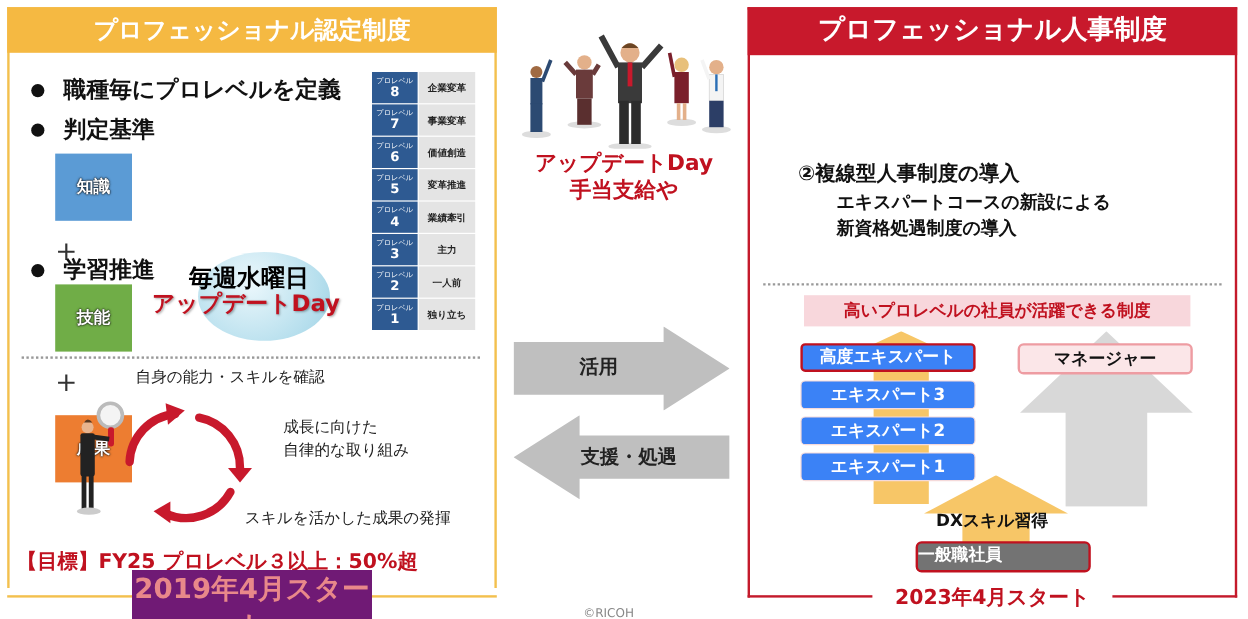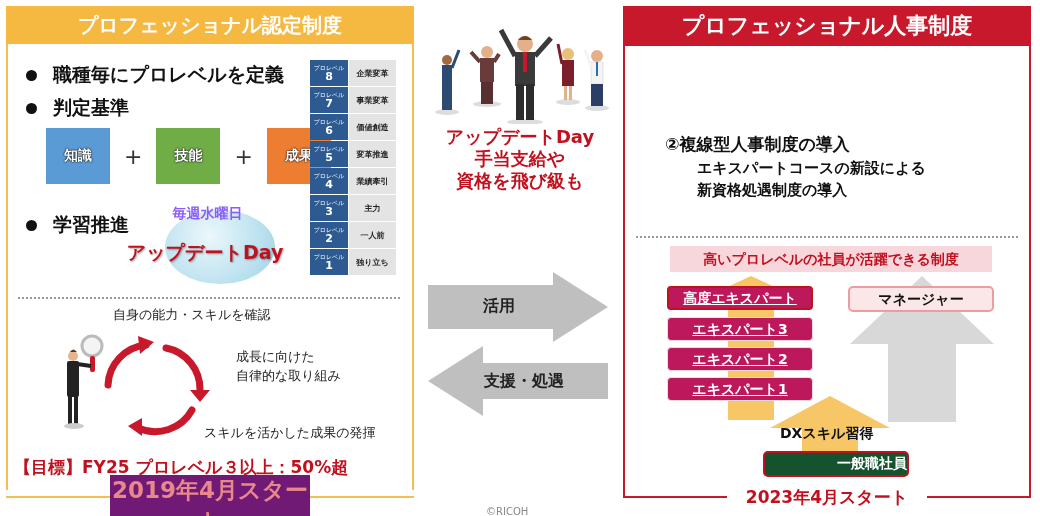--- a/index.html
+++ b/index.html
@@ -41,21 +41,21 @@
   .lv-left .num { font-size: 11px; font-weight: bold; }
   .lv-right {
     flex: 1; background: #e4e4e4; margin-left: 1px; font-size: 8px; font-weight: bold;
     display: flex; align-items: center; justify-content: center; color: #222;
   }
   #update-bubble {
     left: 165px; top: 210px; width: 110px; height: 74px; border-radius: 50%;
     background: radial-gradient(circle at 40% 35%, #e8f6fb, #a9d9ea 70%, #8cc8de);
     opacity: 0.85;
   }
-  #update-line1 { left: 150px; top: 205px; width: 115px; color: #8b5cf6; font-weight: bold; font-size: 14px; text-align: center; }
+  #update-line1 { left: 150px; top: 218px; width: 115px; color: #000000; font-weight: bold; font-size: 20px; text-align: center; }
   #update-line2 { left: 120px; top: 240px; width: 170px; color: #c0111f; font-weight: bold; font-size: 19px; text-align: center; text-shadow: 1px 1px 2px rgba(0,0,0,0.35); }
 
   .dotline { border-top: 2px dotted #999; height: 0; }
 
   .cycle-label { font-size: 13px; color: #222; line-height: 1.45; }
   #goal { left: 14px; top: 456px; color: #c0111f; font-weight: bold; font-size: 17px; }
   #start-left {
     left: 110px; top: 475px; width: 200px; text-align: center;
     color: #e8888a; font-weight: bold; font-size: 23px; background: #701a75;
   }
@@ -81,35 +81,34 @@
   }
   .rtext { font-weight: bold; color: #111; }
   #r-item1 { left: 665px; top: 62px; font-size: 17px; line-height: 1.35; }
   #r-item2 { left: 665px; top: 133px; font-size: 17px; }
   #r-item2-sub { left: 697px; top: 158px; font-size: 15px; line-height: 1.45; }
   #high-banner {
     left: 670px; top: 246px; width: 322px; height: 26px; background: #f8d7dc;
     color: #c0111f; font-weight: bold; font-size: 14px; text-align: center; line-height: 26px;
   }
   .exp-box {
-    width: 146px; height: 24px; border-radius: 4px; background: #be185d;
+    width: 146px; height: 24px; border-radius: 4px; background: #3b82f6;
     color: #fff; font-weight: bold; font-size: 14px; text-align: center; line-height: 22px;
     border: 1.5px solid #f5dada;
-    text-decoration: underline;
   }
   #exp-high { border: 2.5px solid #c0111f; line-height: 20px; }
   #manager-box {
     width: 146px; height: 26px; border-radius: 5px; background: #fbe6e8;
     border: 2px solid #ee9ca2; color: #111; font-weight: bold; font-size: 14px;
     text-align: center; line-height: 22px;
   }
   #general-box {
-    width: 146px; height: 26px; border-radius: 5px; background: #14532d;
+    width: 146px; height: 26px; border-radius: 5px; background: #737373;
     border: 2.5px solid #c0111f; color: #fff; font-weight: bold; font-size: 14px;
-    text-align: right; line-height: 21px; padding-left: 36px;
+    text-align: left; line-height: 21px;
   }
   #dx-label { left: 780px; top: 425px; font-size: 14px; font-weight: bold; color: #111; }
   #start-right {
     left: 727px; top: 486px; width: 200px; text-align: center;
     color: #c0111f; font-weight: bold; font-size: 17px; background: #fff;
   }
 </style>
 </head>
 <body>
 
@@ -118,21 +117,21 @@
 
 <div class="abs bullet" style="left:26px; top:62px;">
   <span class="dot"></span>
   <span>職種毎にプロレベルを定義</span>
 </div>
 <div class="abs bullet" style="left:26px; top:95px;">
   <span class="dot"></span>
   <span>判定基準</span>
 </div>
 
-<div class="abs" style="left:46px; top:128px; display:flex; align-items:center; gap:14px;">
+<div class="abs" style="left:46px; top:128px; display:flex; gap:14px;flex-direction:column;">
   <div class="crit-box" style="background:#5b9bd5;">知識</div>
   <span class="plus">+</span>
   <div class="crit-box" style="background:#70ad47;">技能</div>
   <span class="plus">+</span>
   <div class="crit-box" style="background:#ed7d31;">成果</div>
 </div>
 
 <div class="abs bullet" style="left:26px; top:212px;">
   <span class="dot"></span>
   <span>学習推進</span>
@@ -268,21 +267,20 @@
     <rect x="166" y="48" width="12" height="22" fill="#f4f4f4" stroke="#ccc" stroke-width="0.5"></rect>
     <rect x="171" y="48" width="2" height="14" fill="#2a6eb5"></rect>
     <rect x="166" y="70" width="12" height="22" fill="#2c3e66"></rect>
     <path d="M166 52 L160 36" stroke="#f4f4f4" stroke-width="3"></path>
   </g>
 </svg>
 
 <div id="center-msg" class="abs">
   <div>アップデートDay</div>
   <div>手当支給や</div>
-  <div>資格を飛び級も</div>
 </div>
 
 <svg class="abs" style="left:428px; top:272px;" width="180" height="70" viewBox="0 0 180 70">
   <polygon points="0,13 125,13 125,0 180,35 125,70 125,57 0,57" fill="#bfbfbf"></polygon>
 </svg>
 <div class="abs arrow-label" style="left:483px; top:296px;">活用</div>
 
 <svg class="abs" style="left:428px; top:346px;" width="180" height="70" viewBox="0 0 180 70">
   <polygon points="180,17 55,17 55,0 0,35 55,70 55,53 180,53" fill="#bfbfbf"></polygon>
 </svg>

